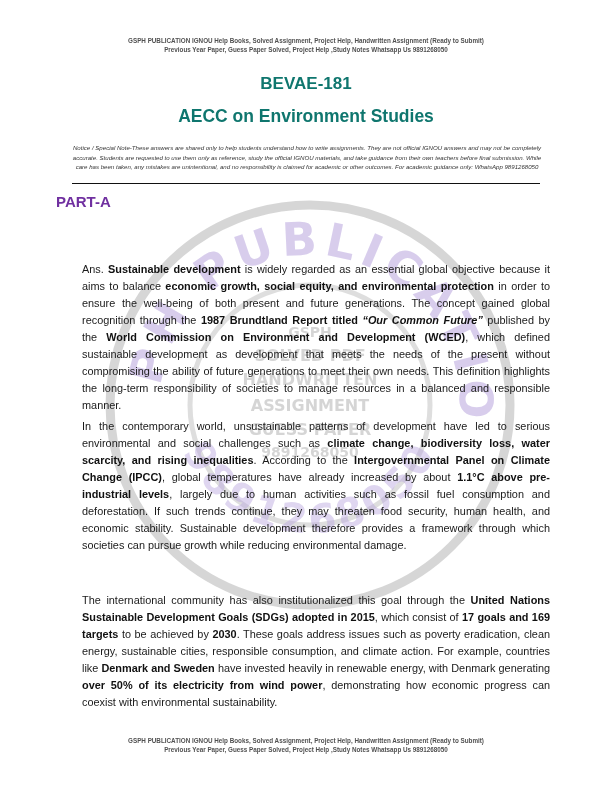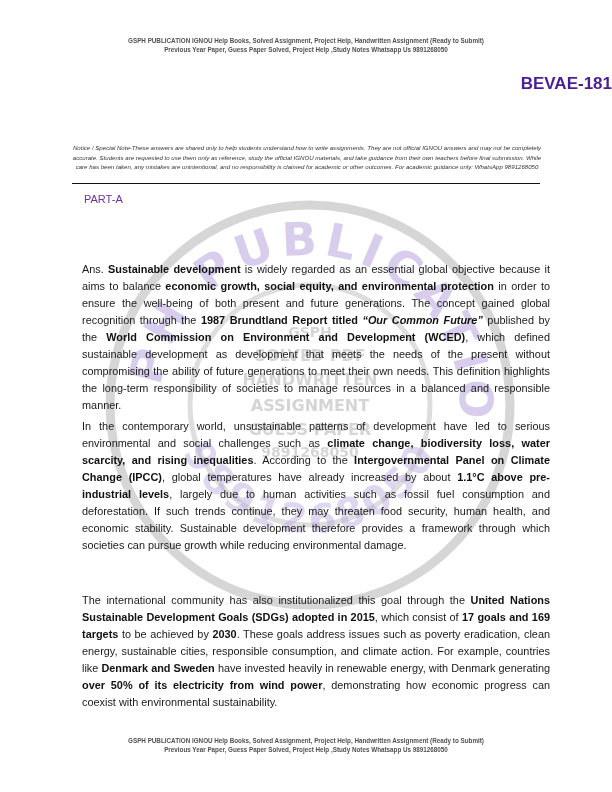--- a/index.html
+++ b/index.html
@@ -39,22 +39,22 @@
       color: #505050;
       line-height: 9px;
       z-index: 1;
     }
     .header { top: 36px; }
     .footer { top: 736px; }
     .title {
       position: absolute;
       left: 0;
       width: 612px;
-      text-align: right;
-      color: #4c1d95;
+      text-align: center;
+      color: #0f766e;
       font-weight: bold;
       z-index: 1;
     }
     .title.code {
       top: 74px;
       font-size: 17px;
     }
     .title.subject {
       top: 106px;
       font-size: 17.5px;
@@ -75,24 +75,24 @@
       position: absolute;
       left: 72px;
       top: 183px;
       width: 468px;
       height: 0;
       border-top: 1px solid #111;
       z-index: 1;
     }
     .part {
       position: absolute;
-      left: 84px;
+      left: 56px;
       top: 193px;
-      font-size: 11px;
-      font-weight: normal;
+      font-size: 15px;
+      font-weight: bold;
       color: #7030a0;
       z-index: 1;
     }
     .question {
       position: absolute;
       left: 72px;
       top: 215px;
       width: 470px;
       font-size: 11.3px;
       line-height: 17.5px;
@@ -142,20 +142,21 @@
       <text x="210" y="262" font-size="14">9891268050</text>
     </g>
   </svg>
 
   <div class="header">
     <div>GSPH PUBLICATION IGNOU Help Books, Solved Assignment, Project Help, Handwritten Assignment (Ready to Submit)</div>
     <div>Previous Year Paper, Guess Paper Solved, Project Help ,Study Notes Whatsapp Us 9891268050</div>
   </div>
 
   <div class="title code">BEVAE-181</div>
+  <div class="title subject">AECC on Environment Studies</div>
 
   <div class="notice">Notice / Special Note-These answers are shared only to help students understand how to write assignments. They are not official IGNOU answers and may not be completely accurate. Students are requested to use them only as reference, study the official IGNOU materials, and take guidance from their own teachers before final submission. While care has been taken, any mistakes are unintentional, and no responsibility is claimed for academic or other outcomes. For academic guidance only: WhatsApp 9891268050</div>
   <div class="divider"></div>
 
   <div class="part">PART-A</div>
 
   <div class="body-text p1"><span>Ans. </span><b>Sustainable development</b><span> is widely regarded as an essential global objective because it aims to balance </span><b>economic growth, social equity, and environmental protection</b><span> in order to ensure the well-being of both present and future generations. The concept gained global recognition through the </span><b>1987 Brundtland Report titled </b><b style="font-style:italic">“Our Common Future”</b><span> published by the </span><b>World Commission on Environment and Development (WCED)</b><span>, which defined sustainable development as development that meets the needs of the present without compromising the ability of future generations to meet their own needs. This definition highlights the long-term responsibility of societies to manage resources in a balanced and responsible manner.</span></div>
 
   <div class="body-text p2"><span>In the contemporary world, unsustainable patterns of development have led to serious environmental and social challenges such as </span><b>climate change, biodiversity loss, water scarcity, and rising inequalities</b><span>. According to the </span><b>Intergovernmental Panel on Climate Change (IPCC)</b><span>, global temperatures have already increased by about </span><b>1.1°C above pre-industrial levels</b><span>, largely due to human activities such as fossil fuel consumption and deforestation. If such trends continue, they may threaten food security, human health, and economic stability. Sustainable development therefore provides a framework through which societies can pursue growth while reducing environmental damage.</span></div>
 

